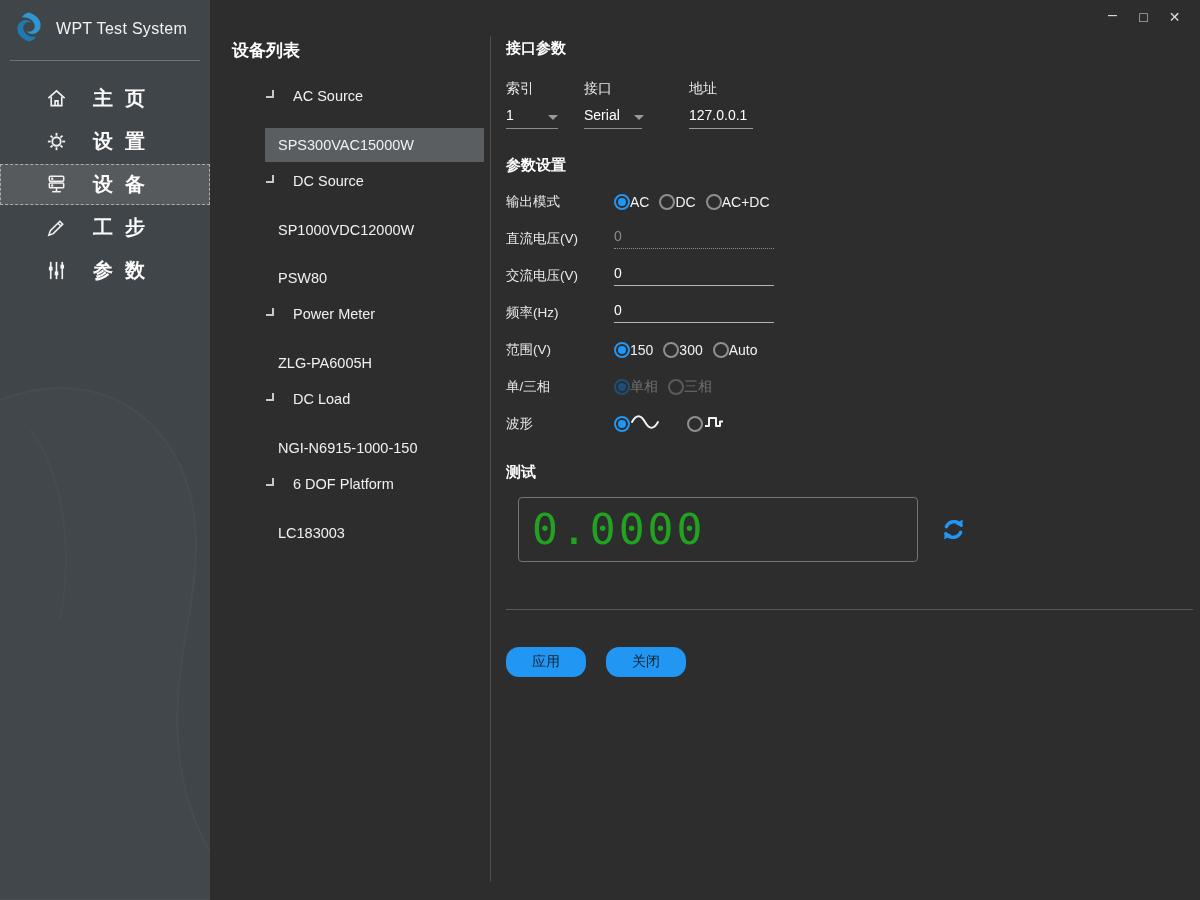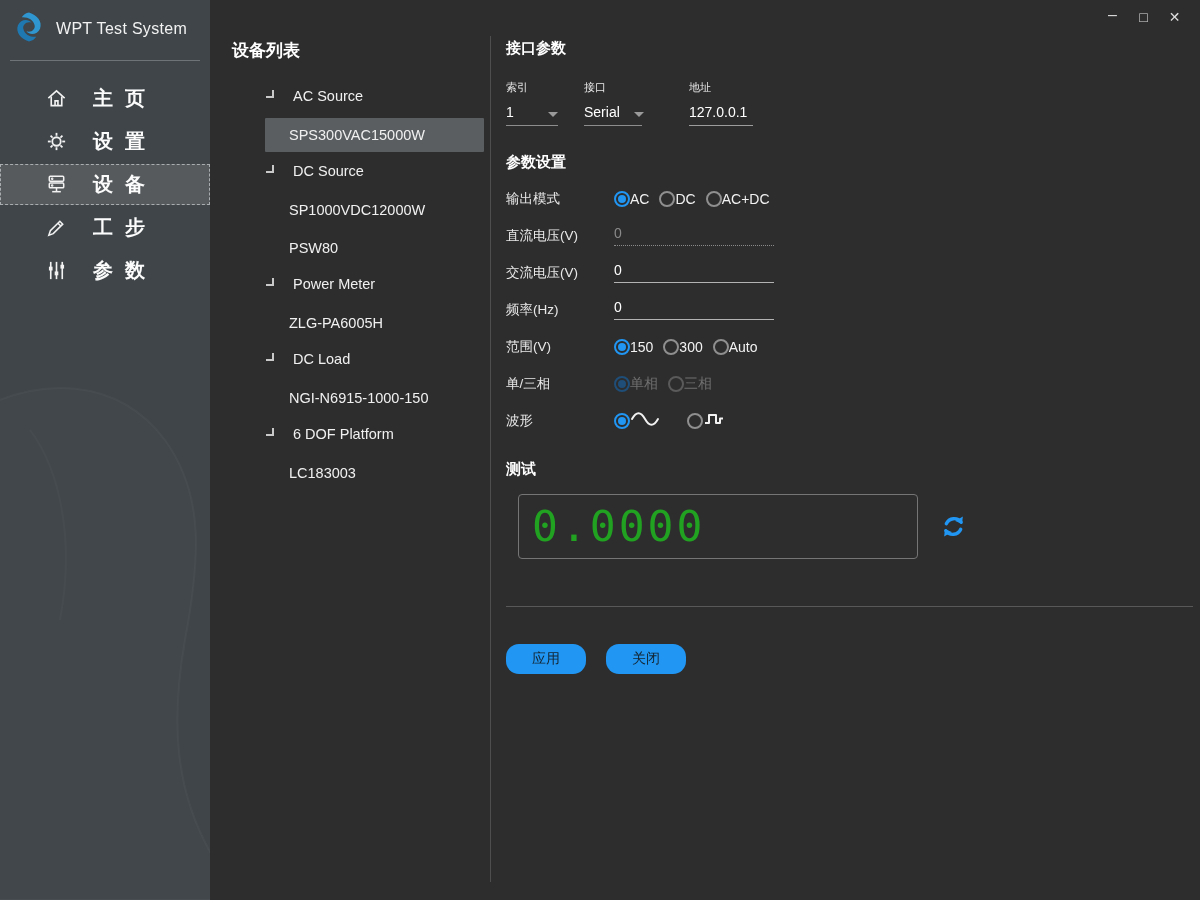--- a/index.html
+++ b/index.html
@@ -23,32 +23,32 @@
   .win-btn { width:31px; height:24px; text-align:center; line-height:24px; color:#dcdcdc; font-size:14px; cursor:pointer; }
   .win-btn.min { font-size:16px; line-height:20px; }
 
   
   .device-panel { position:absolute; left:210px; top:0; width:280px; height:900px; }
   .panel-title { font-size:17px; font-weight:bold; color:#ffffff; padding:39px 0 0 22px; }
   .tree { margin-top:16px; }
   .tree-group { display:flex; align-items:center; height:36px; padding-left:56px; gap:19px; cursor:pointer; }
   .expander { width:8px; height:8px; border-right:2px solid #c9c9c9; border-bottom:2px solid #c9c9c9; margin-top:-4px; }
   .tree-group-label { font-size:14.5px; color:#f0f0f0; }
-  .tree-child { display:flex; align-items:center; height:34px; margin:4px 6px 1px 55px; padding-left:24px; font-size:14.5px; color:#f0f0f0; cursor:pointer; border-radius:1px; }
+  .tree-child { display:flex; align-items:center; height:34px; margin:14px 6px 1px 55px; padding-left:13px; font-size:14.5px; color:#f0f0f0; cursor:pointer; border-radius:1px; }
   .tree-child.selected { background:#5a5e61; }
   .v-divider { position:absolute; left:490px; top:36px; bottom:18px; width:1px; background:#4e4e4e; }
 
   
   .main { position:absolute; left:491px; top:0; right:0; bottom:0; padding:39px 0 0 15px; }
   .section-title { font-size:15px; font-weight:bold; color:#ffffff; }
 
   .fields-row { display:flex; margin-top:22px; }
   .field { margin-right:26px; }
   .field.f2 { margin-right:47px; }
-  .field-label { font-size:11px; color:#e8e8e8; margin-bottom:9px; }
+  .field-label { font-size:14px; color:#e8e8e8; margin-bottom:9px; }
   .dropdown { display:flex; align-items:flex-end; justify-content:space-between; border-bottom:1px solid #8d8d8d; padding-bottom:5px; cursor:pointer; }
   .dd-value { font-size:14px; color:#fff; }
   .caret { width:0; height:0; border-left:5px solid transparent; border-right:5px solid transparent; border-top:5px solid #9a9a9a; margin-left:14px; margin-bottom:3px; }
   .text-field { border-bottom:1px solid #9d9d9d; padding-bottom:5px; font-size:14px; color:#fff; min-width:64px; }
 
   .settings-title { margin-top:27px; }
   .form { margin-top:8px; }
   .form-row { display:flex; align-items:center; height:37px; }
   .form-label { width:108px; font-size:13.5px; color:#e8e8e8; flex:0 0 108px; }
   .radio-group { display:flex; align-items:center; gap:10px; }

